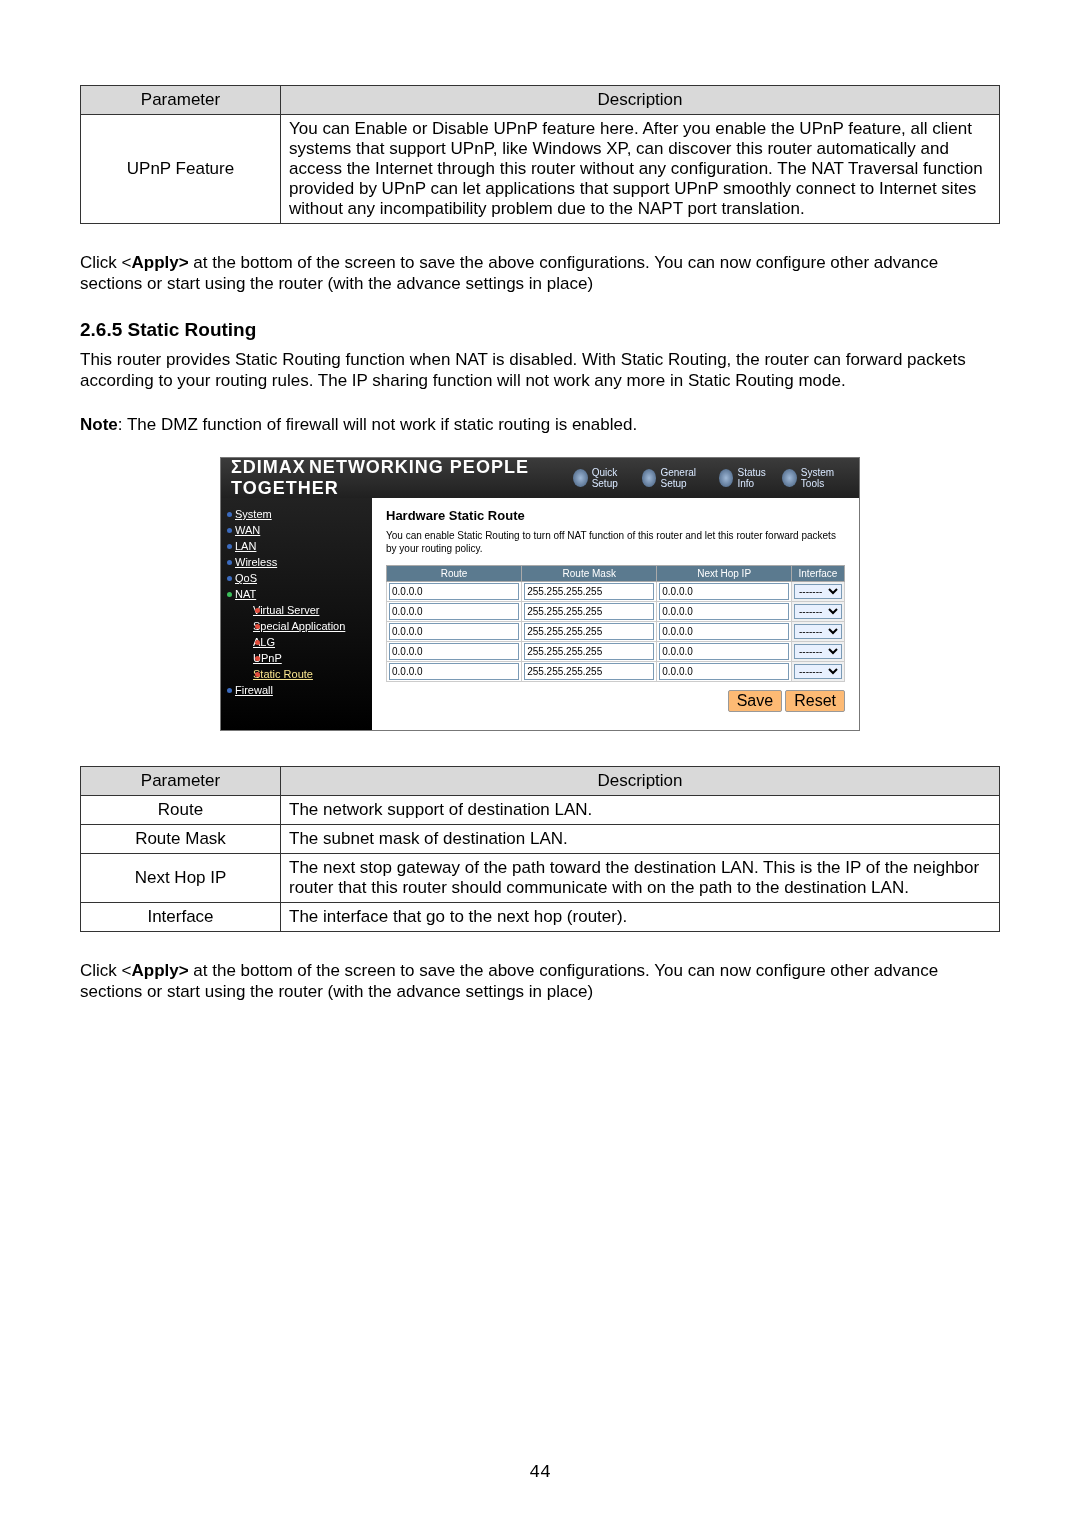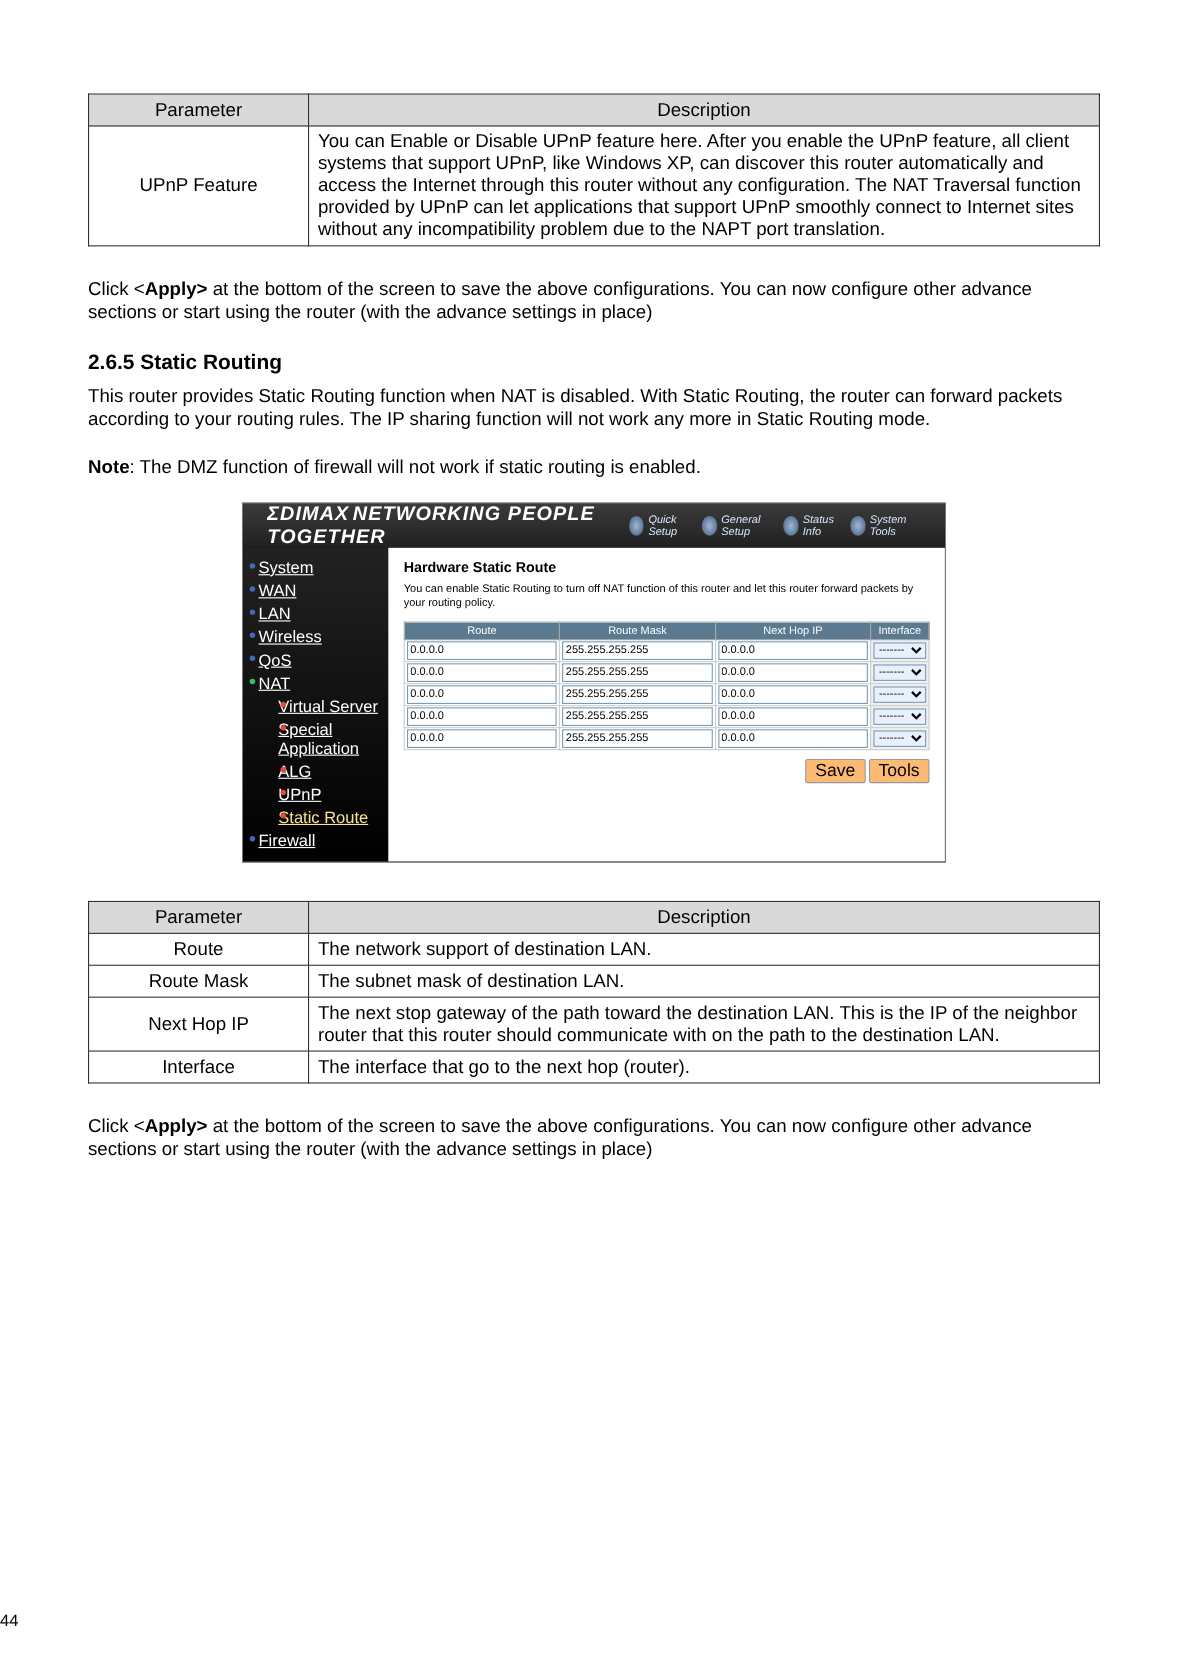--- a/index.html
+++ b/index.html
@@ -41,39 +41,38 @@
     margin: 10px auto 35px auto;
     background: #000;
     border: 1px solid #777;
     font-size: 11px;
   }
   .router-header {
     height: 40px;
     background: linear-gradient(#3b3b3b,#202020);
     display: flex;
     align-items: center;
-    padding: 0 22px;
+    padding: 0 10px;
     color: #fff;
-    font-style: italic;
   }
   .logo { font-weight: bold; font-size: 18px; letter-spacing: 1px; color:#fff; }
   .header-tabs { margin-left: auto; display:flex; gap:6px; color:#d9e8ff; font-size:10px; }
   .htab { display:flex; align-items:center; gap:4px; }
   .htab-icon {
     width:18px; height:18px; border-radius:50%;
     background: radial-gradient(#9fb8d6,#405a7a);
     display:inline-block;
   }
   .router-body { display:flex; }
   .sidebar {
-    width: 132px;
+    width: 151px;
     background: linear-gradient(#222,#000);
     padding: 8px 6px;
     color: #fff;
-    font-size: 15px;
+    font-size: 11px;
   }
   .sidebar ul { list-style:none; }
   .sidebar li { padding:2px 0 2px 8px; position:relative; }
   .sidebar li::before {
     content:""; width:5px; height:5px; border-radius:50%;
     background:#3b6bbf; position:absolute; left:0; top:6px;
   }
   .sidebar li.green::before { background:#3bbf5a; }
   .sidebar .sub { padding-left:18px; }
   .sidebar .sub li::before { background:#e04c3b; left:10px; }
@@ -104,21 +103,21 @@
     width: 48px; font-size:10px; border:1px solid #7a9ab5;
     background:#e8f0fe;
   }
   .btn-row { text-align:right; margin-top:8px; }
   .rbtn {
     font-size:16px; padding:1px 8px;
     background:#fdba74; border:1px solid #999; border-radius:2px;
   }
   .page-number {
     position:absolute; left:0; right:0; bottom:45px;
-    font-size:15px;
+    text-align:center; font-size:18px;font-family:Liberation Mono, monospace;
   }
   strong { font-weight:bold; }
 </style>
 </head>
 <body>
 
 <table class="param-table">
   <thead>
     <tr>
       <th class="param-col">Parameter</th>
@@ -230,21 +229,21 @@
             <tr>
               <td><input class="rinput" value="0.0.0.0" style=""></td>
               <td><input class="rinput" value="255.255.255.255" style=""></td>
               <td><input class="rinput" value="0.0.0.0" style=""></td>
               <td class="iface"><select class="iface-sel"><option>-------</option></select></td>
             </tr>
           </tbody>
       </table>
       <div class="btn-row">
         <button class="rbtn">Save</button>
-        <button class="rbtn">Tools</button>
+        <button class="rbtn">Reset</button>
       </div>
     </div>
   </div>
 </div>
 
 <table class="param-table">
   <thead>
     <tr>
       <th class="param-col">Parameter</th>
       <th>Description</th>

